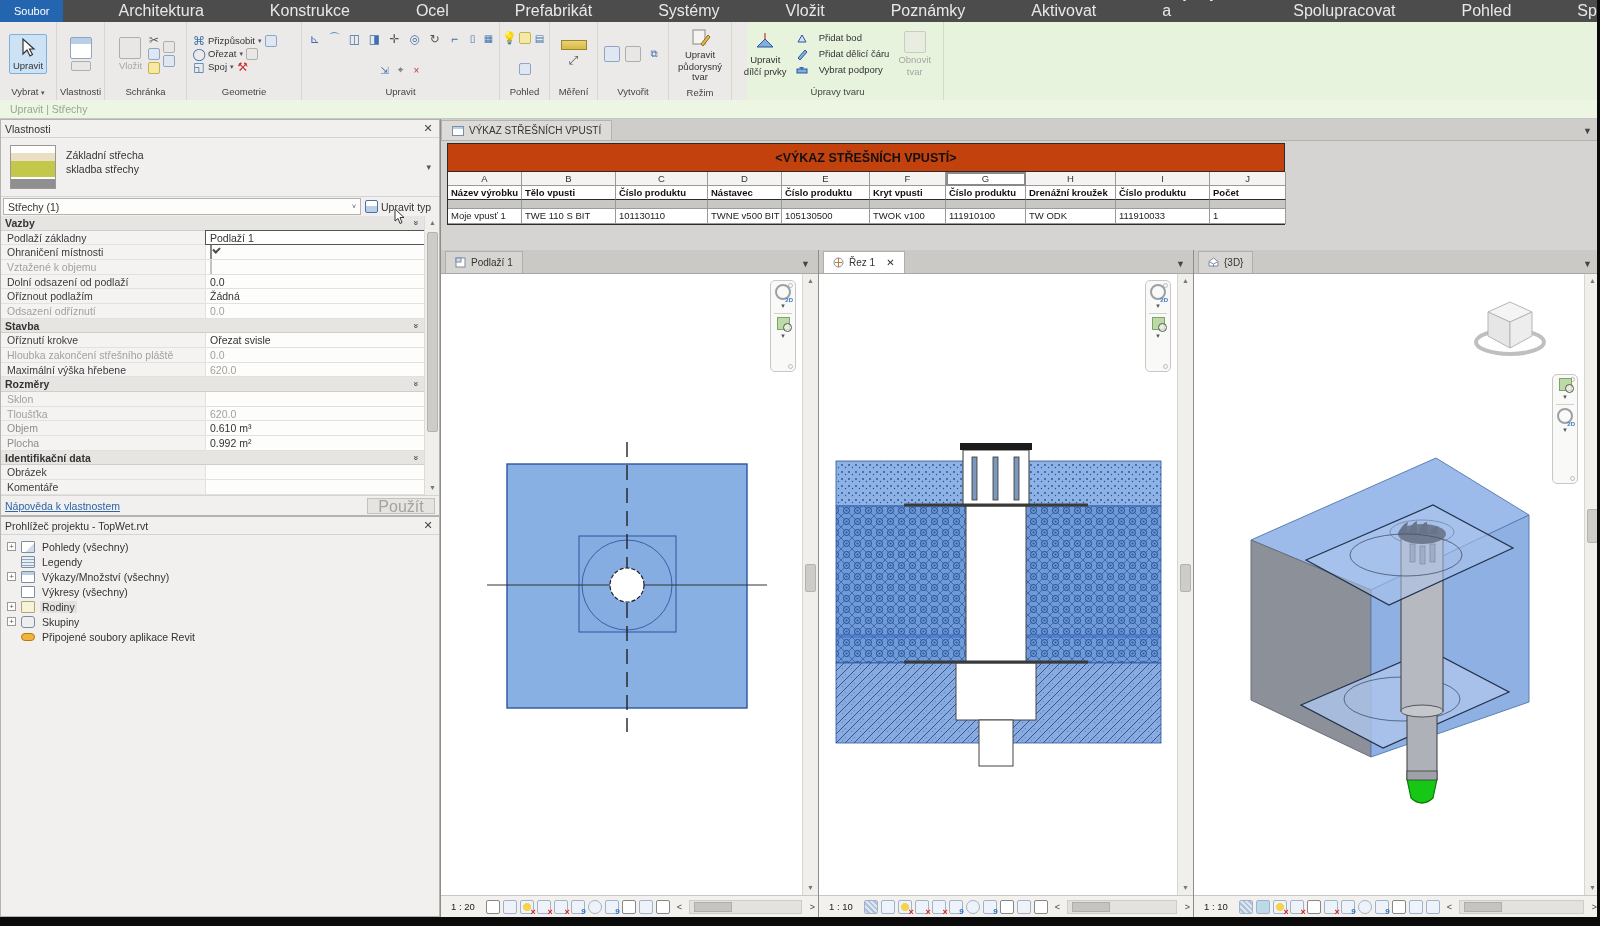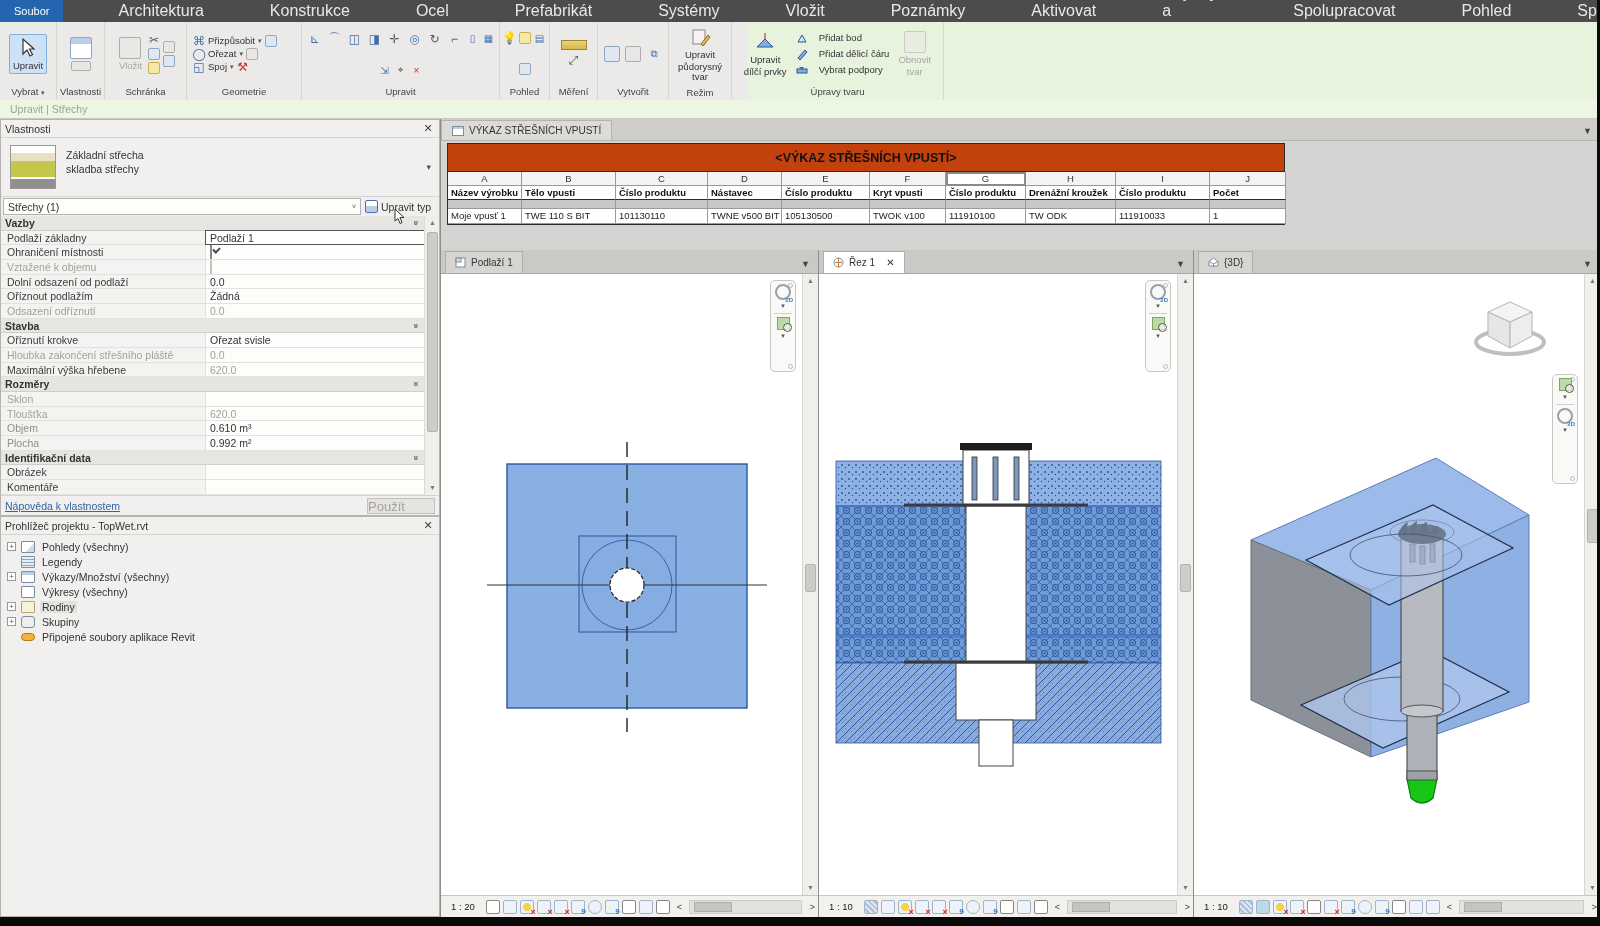--- a/index.html
+++ b/index.html
@@ -82,21 +82,21 @@
   .cb.on::after { content:""; position:absolute; left:2px; top:1px; width:5px; height:3px;
     border-left:2px solid #4a4a48; border-bottom:2px solid #4a4a48; transform:rotate(-45deg); }
   .cb.off { border-color:#c5c3c0; }
   #props-scroll { position:absolute; left:423px; top:96px; width:15px; height:279px; background:#f0efec; border-left:1px solid #dddbd7; }
   .sarrow { width:15px; height:14px; font-size:7px; color:#777; text-align:center; line-height:14px; }
   .sthumb { position:absolute; left:2px; width:11px; background:#ceccc8; border:1px solid #b5b3af; border-radius:2px; }
   #props-foot { position:absolute; left:0; top:375px; width:438px; height:21px; border-top:1px solid #d6d4d0;
     display:flex; align-items:center; padding:0 4px; }
   #help-link { font-size:10.5px; color:#2e64a8; text-decoration:underline; flex:1; }
   #apply-btn { width:68px; height:16px; background:#e6e4e1; border:1px solid #c3c1bd; color:#a5a3a0;
-    font-size:13px; line-height:15px; }
+    font-size:16px; text-align:center; line-height:15px; }
   #cursor-arrow { position:absolute; left:393px; top:88px; width:11px; height:17px; z-index:5; }
 
   
   #browser { left:0; top:516px; width:440px; height:401px; }
   .tree { padding:4px 0 0 6px; }
   .titem { height:15px; display:flex; align-items:center; font-size:10.5px; color:#333; white-space:nowrap; }
   .plusbox { width:9px; height:9px; border:1px solid #999; background:#fff; font-size:8px; line-height:7px;
     text-align:center; color:#555; margin-right:5px; }
   .noplus { width:9px; margin-right:5px; }
   .ticon { width:14px; height:12px; margin-right:5px; border:1px solid #7d8ca0; background:#e7edf5; border-radius:1px; }

